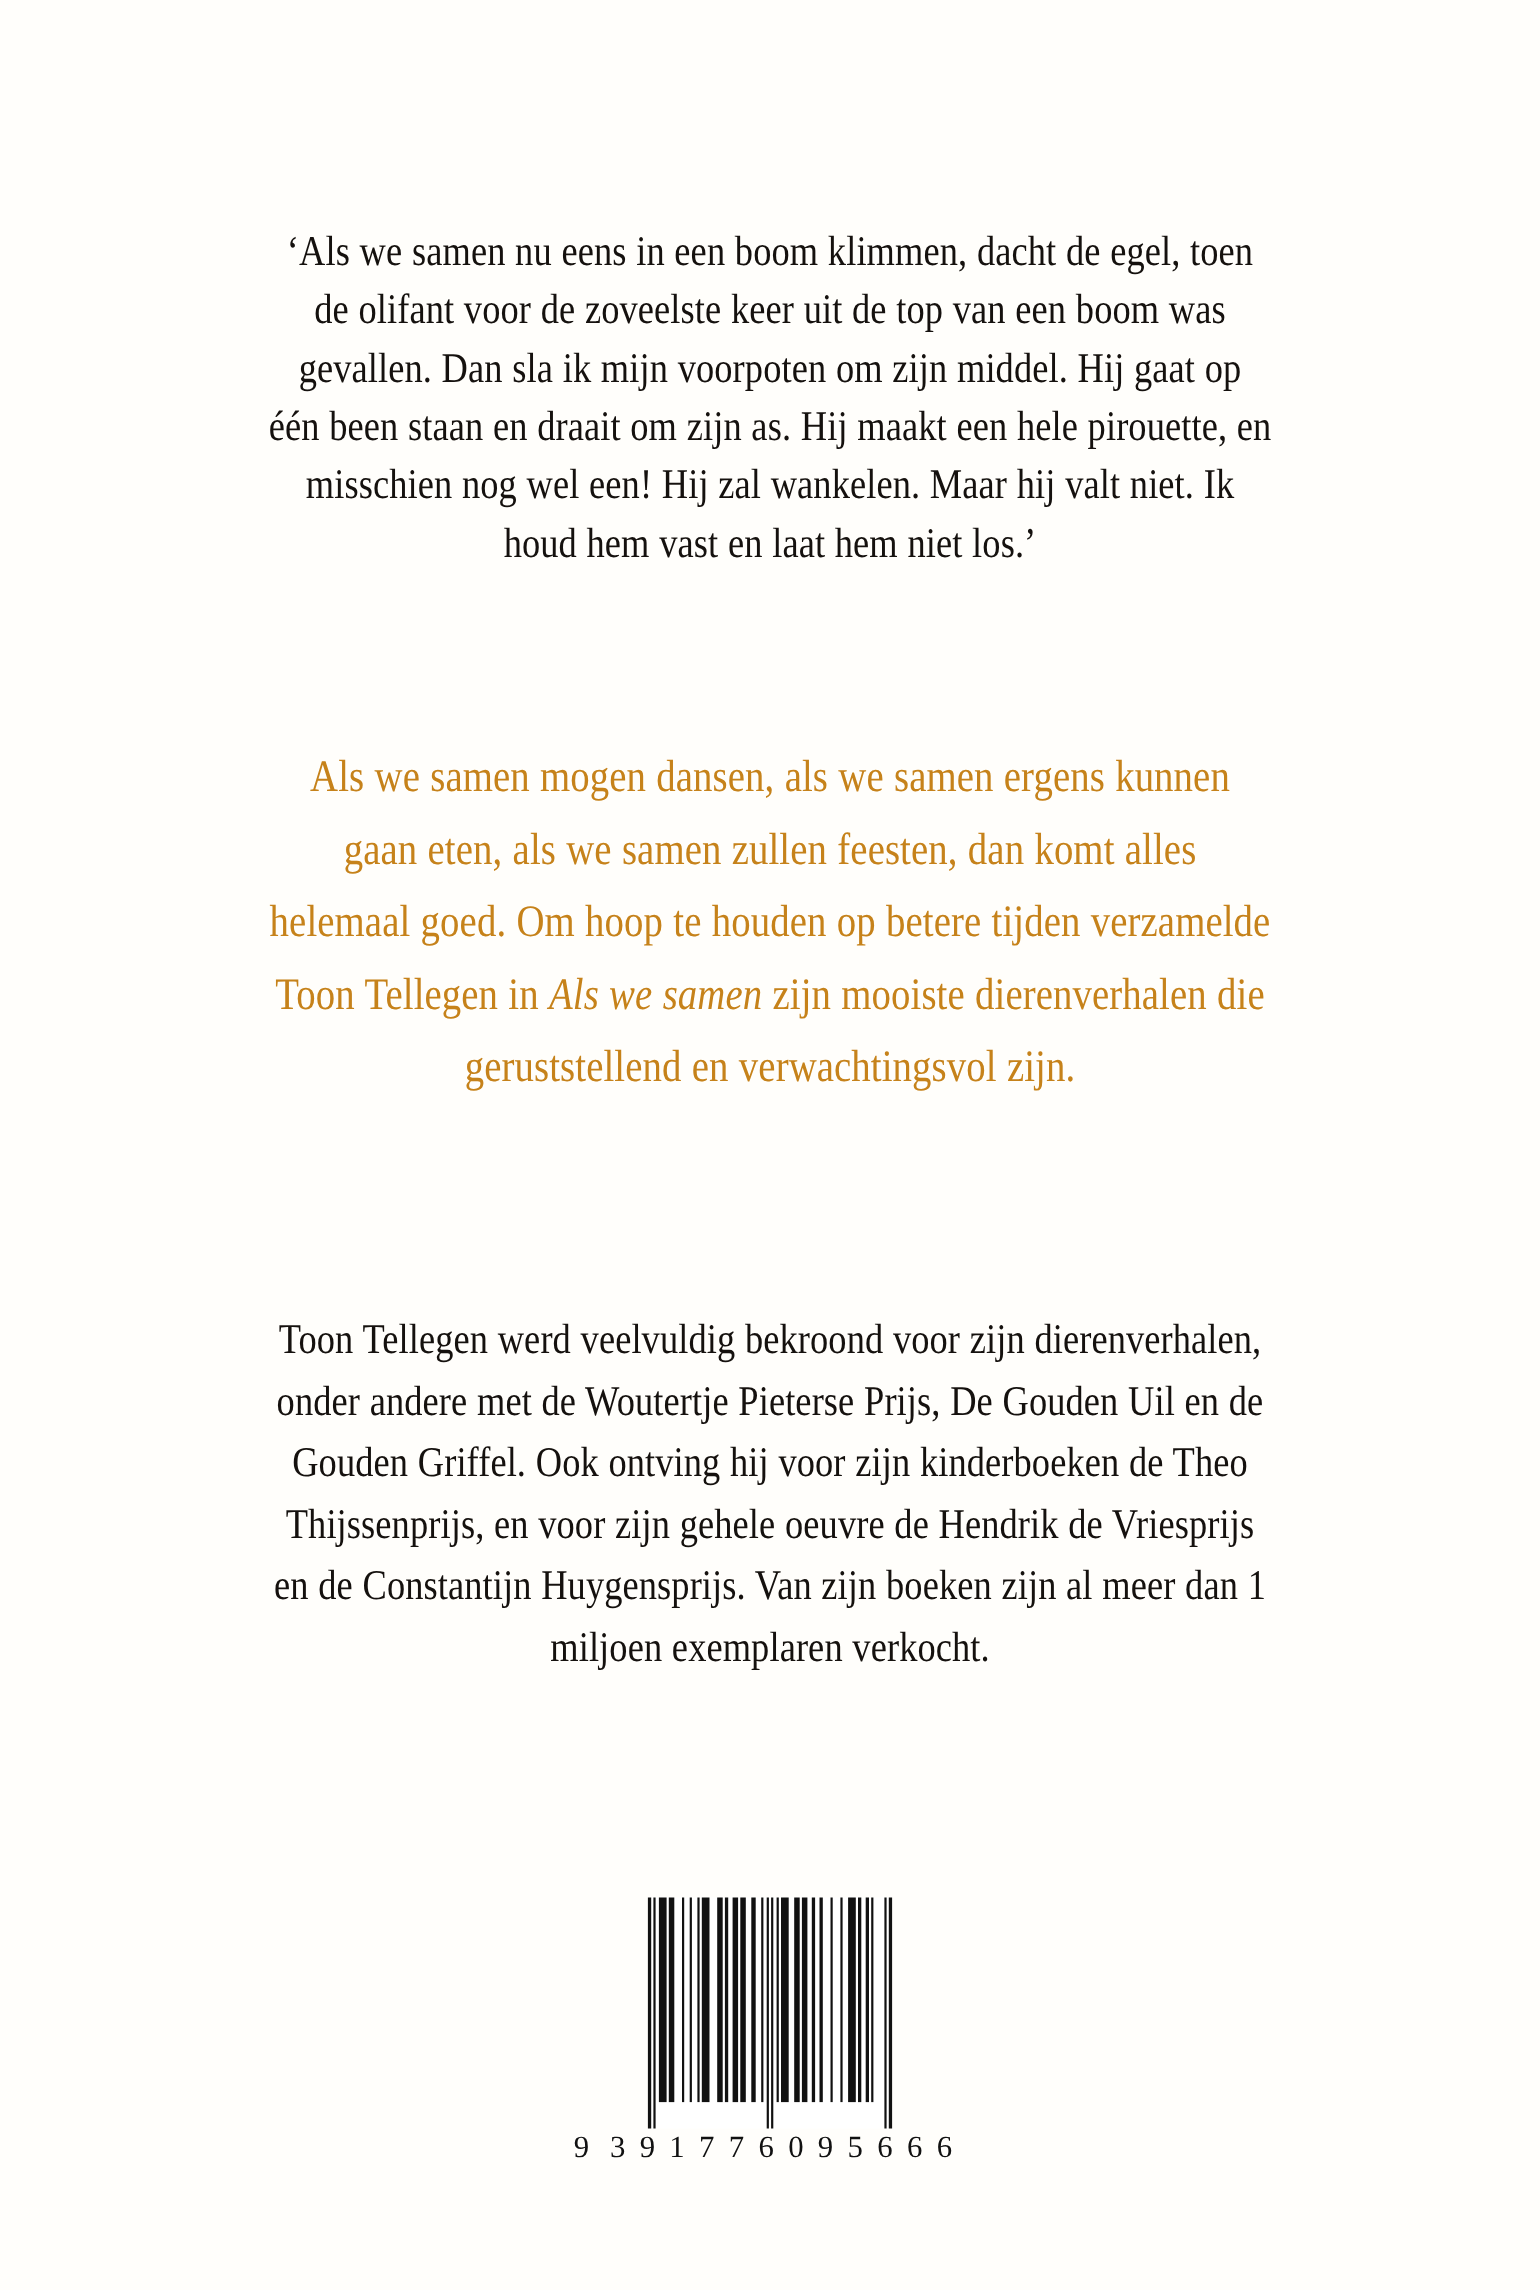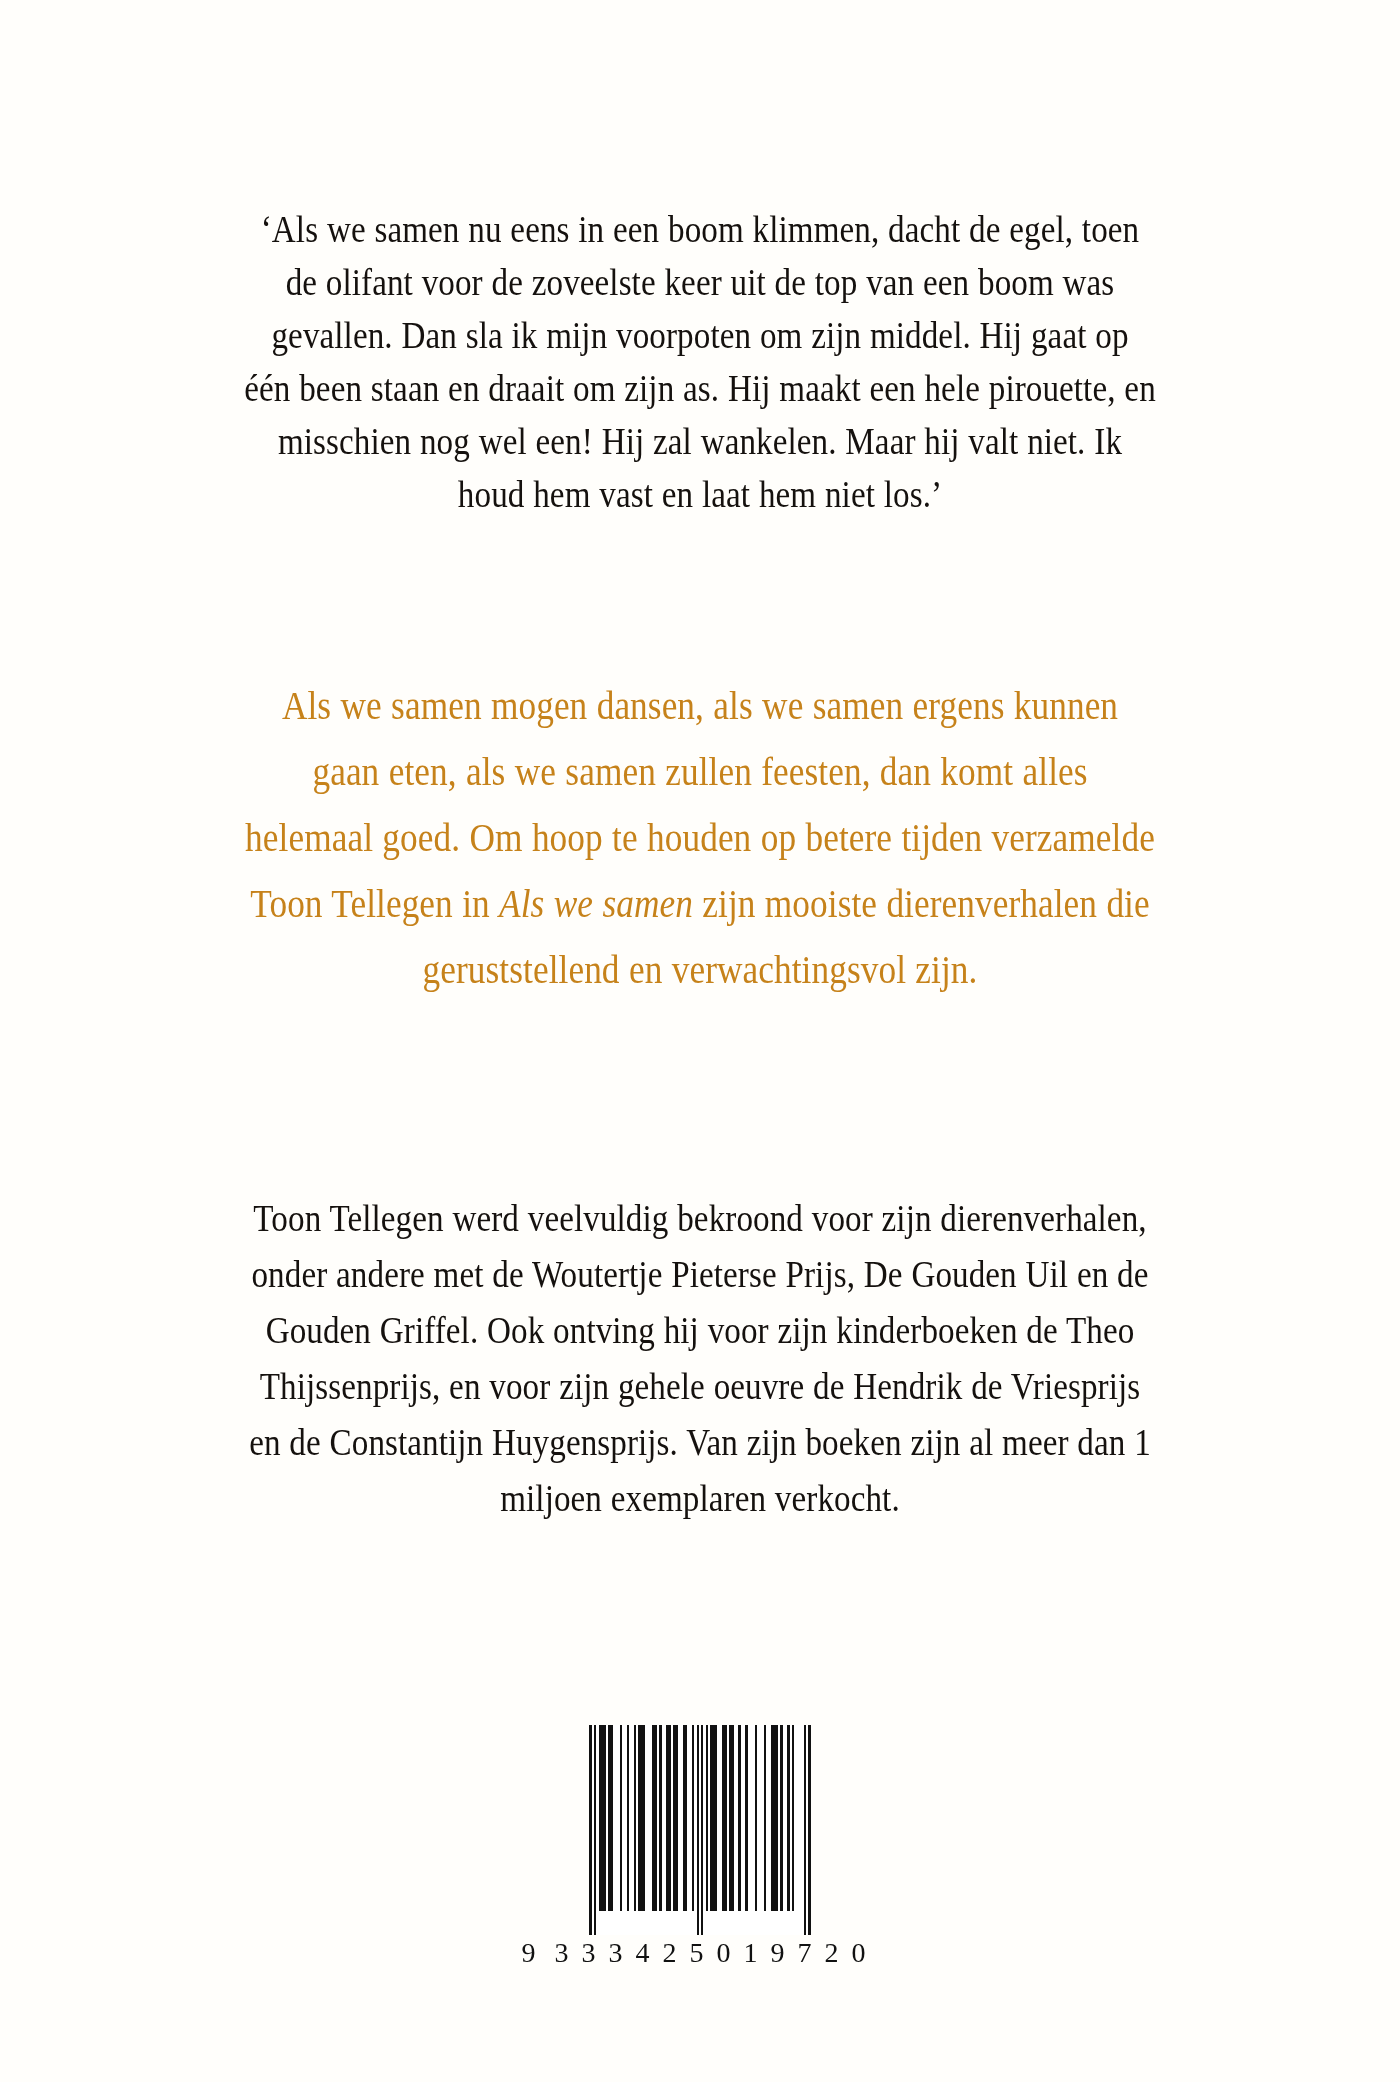--- a/index.html
+++ b/index.html
@@ -181,18 +181,18 @@
           <div class="bar" style="width: 2.33px; height: 186px; background: rgb(17, 17, 17);"></div>
           <div class="bar" style="width: 2.33px; height: 186px; background: transparent;"></div>
           <div class="bar" style="width: 2.33px; height: 186px; background: rgb(17, 17, 17);"></div>
           <div class="bar" style="width: 9.32px; height: 186px; background: transparent;"></div>
           <div class="bar" style="width: 2.33px; height: 210px; background: rgb(17, 17, 17);"></div>
           <div class="bar" style="width: 2.33px; height: 210px; background: transparent;"></div>
           <div class="bar" style="width: 2.33px; height: 210px; background: rgb(17, 17, 17);"></div>
         </div>
       <div id="barcode-digits">
         <span class="lead">9</span>
-        <span class="main">333425019720</span>
+        <span class="main">391776095666</span>
       </div>
     </div>
 
   </div>
 </div>
 
 </body></html>

